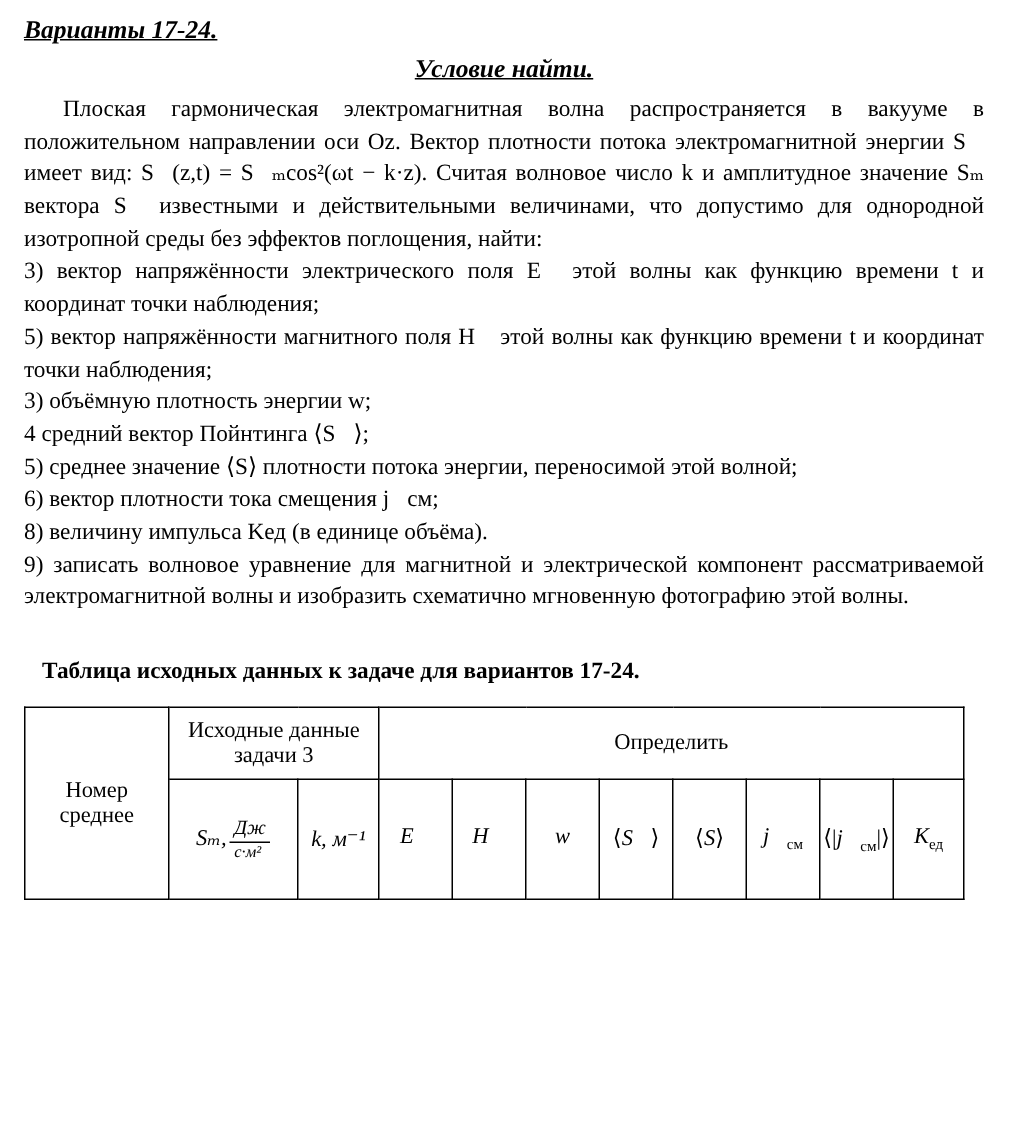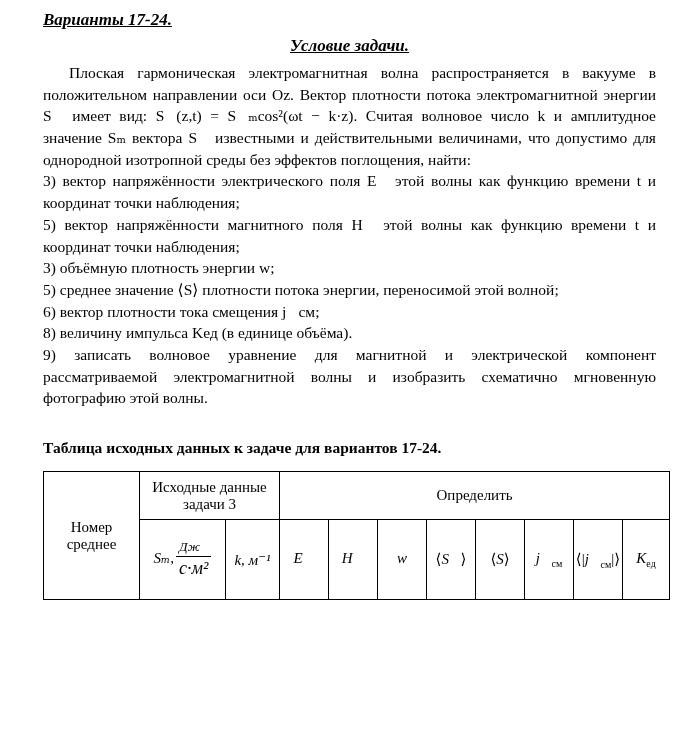--- a/index.html
+++ b/index.html
@@ -2,79 +2,80 @@
 <html><head>
 <meta charset="utf-8">
 <style>
   * { margin:0; padding:0; box-sizing:border-box; }
   html,body { background:#ffffff; }
   body {
     width:680px; height:752px; overflow:hidden;
     font-family:"Liberation Serif","DejaVu Serif",serif;
     color:#000;
   }
-  .page { padding:10px 24px 0 43px; }
+  .page { padding:10px 24px 0 16px; }
 
   .h-main {
     font-size:17px; font-weight:bold; font-style:italic;
     margin-bottom:6px;
   }
   .h-sub {
     font-size:17px; font-weight:bold; font-style:italic;
     text-align:center; margin-bottom:6px;
   }
   .u { text-decoration:underline; }
 
   p.body-text {
     font-size:15.5px; line-height:1.4; text-align:justify;
   }
   p.intro { text-indent:26px; }
 
   .table-title {
     font-size:15.5px; font-weight:bold;
-    margin-top:30px; margin-left:0;
+    margin-top:30px; margin-left:12px;
   }
 
   table.data-table {
     border-collapse:collapse; table-layout:fixed;
     width:626px; margin-top:14px;
   }
   table.data-table td {
     border:1.6px solid #000;
     text-align:center; vertical-align:middle;
     font-size:15px; padding:2px 1px;
     overflow:hidden;
   }
   td.row1 { height:48px; }
   tr.r2 td { height:80px; }
   .det-head { font-size:16px; }
   .var { font-style:italic; }
   sub.ss { font-size:10px; }
   .frac { display:inline-block; vertical-align:middle; text-align:left; margin-left:2px; }
   .frac .num { display:block; border-bottom:1.2px solid #000; padding:0 3px; font-size:13.5px; font-style:italic; line-height:1.25; }
-  .frac .den { display:block; padding:0 3px; font-size:18px; font-style:italic; line-height:1.25; }
+  .frac .den { display:block; padding:0 3px; font-size:11px; font-style:italic; line-height:1.25; }
 </style>
 </head>
 <body>
 
 <div class="page">
 
   <div class="h-main">
     <span class="u">Варианты 17-24.</span>
   </div>
 
   <div class="h-sub">
-    <span class="u">Условие задачи.</span>
+    <span class="u">Условие найти.</span>
   </div>
 
   <p class="body-text intro">Плоская гармоническая электромагнитная волна распространяется в вакууме в положительном направлении оси Oz. Вектор плотности потока электромагнитной энергии S⃗ имеет вид: S⃗(z,t) = S⃗ₘcos²(ωt − k·z). Считая волновое число k и амплитудное значение Sₘ вектора S⃗ известными и действительными величинами, что допустимо для однородной изотропной среды без эффектов поглощения, найти:</p>
 
   <p class="body-text item">3) вектор напряжённости электрического поля E⃗ этой волны как функцию времени t и координат точки наблюдения;</p>
   <p class="body-text item">5) вектор напряжённости магнитного поля H⃗ этой волны как функцию времени t и координат точки наблюдения;</p>
   <p class="body-text item">3) объёмную плотность энергии w;</p>
+  <p class="body-text item">4 средний вектор Пойнтинга ⟨S⃗⟩;</p>
   <p class="body-text item">5) среднее значение ⟨S⟩ плотности потока энергии, переносимой этой волной;</p>
   <p class="body-text item">6) вектор плотности тока смещения j⃗см;</p>
   <p class="body-text item">8) величину импульса Kед (в единице объёма).</p>
   <p class="body-text item"> 9) записать волновое уравнение для магнитной и электрической компонент рассматриваемой электромагнитной волны и изобразить схематично мгновенную фотографию этой волны.</p>
 
   <p class="table-title">Таблица исходных данных к задаче для вариантов 17-24.</p>
 
   <table class="data-table">
     <colgroup>
       <col style="width:96px">

